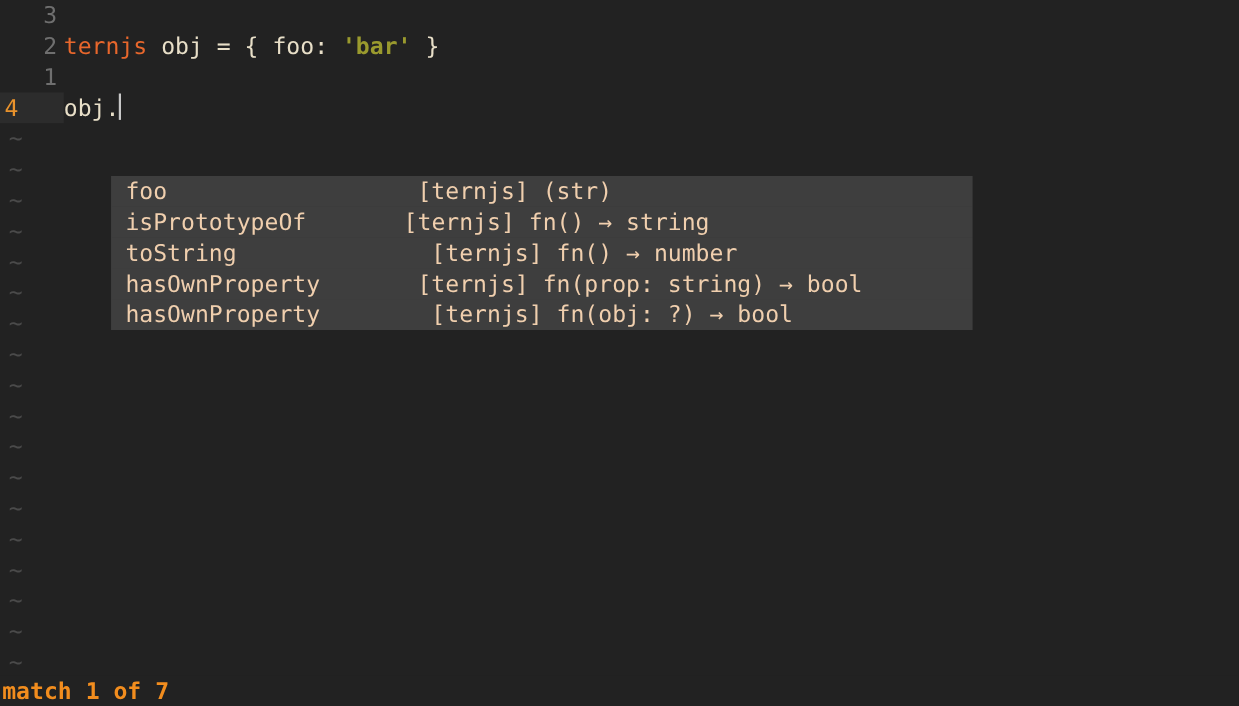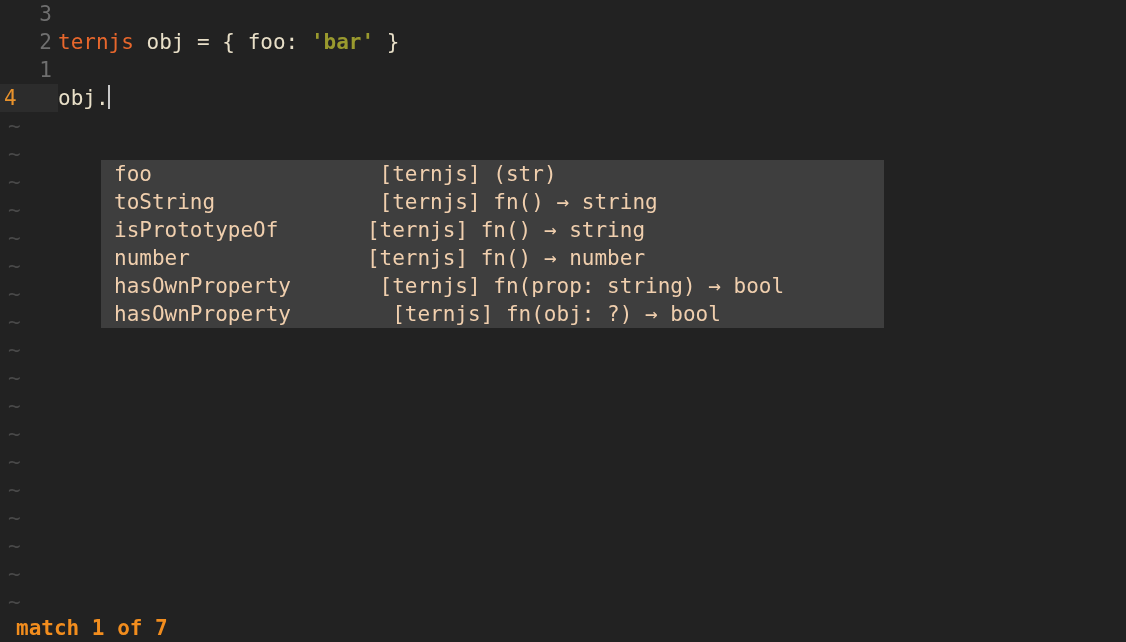--- a/index.html
+++ b/index.html
@@ -128,21 +128,21 @@
     top: 614px;
     width: 1126px;
     height: 28px;
     line-height: 28px;
     background: #222222;
   }
   #statusmsg {
     color: #f28d1e;
     font-weight: bold;
     white-space: pre;
-    padding-left: 16px;
+    padding-left: 2px;
   }
 </style>
 </head>
 <body>
 
 <div id="screen">
 
   <div class="editor" id="editor">
       <div class="line" style="top: 0px;"><div class="gutter">3</div><div class="code"></div></div>
       <div class="line" style="top: 28px;"><div class="gutter">2</div><div class="code"><span class="tok-kw">ternjs</span><span class="tok-plain"> obj = { foo: </span><span class="tok-str">'bar'</span><span class="tok-plain"> }</span></div></div>
@@ -163,23 +163,22 @@
       <div class="tilde" style="top: 448px;">~</div>
       <div class="tilde" style="top: 476px;">~</div>
       <div class="tilde" style="top: 504px;">~</div>
       <div class="tilde" style="top: 532px;">~</div>
       <div class="tilde" style="top: 560px;">~</div>
       <div class="tilde" style="top: 588px;">~</div>
     </div>
 
   <div id="popup">
       <div class="pop-row selected"><span class="pop-name">foo                  </span><span class="pop-doc">[ternjs] (str)</span></div>
-      <div class="pop-row"><span class="pop-name">toString             </span><span class="pop-doc">[ternjs] fn() → string</span></div>
       <div class="pop-row"><span class="pop-name">isPrototypeOf       </span><span class="pop-doc">[ternjs] fn() → string</span></div>
-      <div class="pop-row"><span class="pop-name">number              </span><span class="pop-doc">[ternjs] fn() → number</span></div>
+      <div class="pop-row"><span class="pop-name">toString              </span><span class="pop-doc">[ternjs] fn() → number</span></div>
       <div class="pop-row"><span class="pop-name">hasOwnProperty       </span><span class="pop-doc">[ternjs] fn(prop: string) → bool</span></div>
       <div class="pop-row"><span class="pop-name">hasOwnProperty        </span><span class="pop-doc">[ternjs] fn(obj: ?) → bool</span></div>
     </div>
 
   <div id="statusline">
     <span id="statusmsg">match 1 of 7</span>
   </div>
 
 </div>
 

